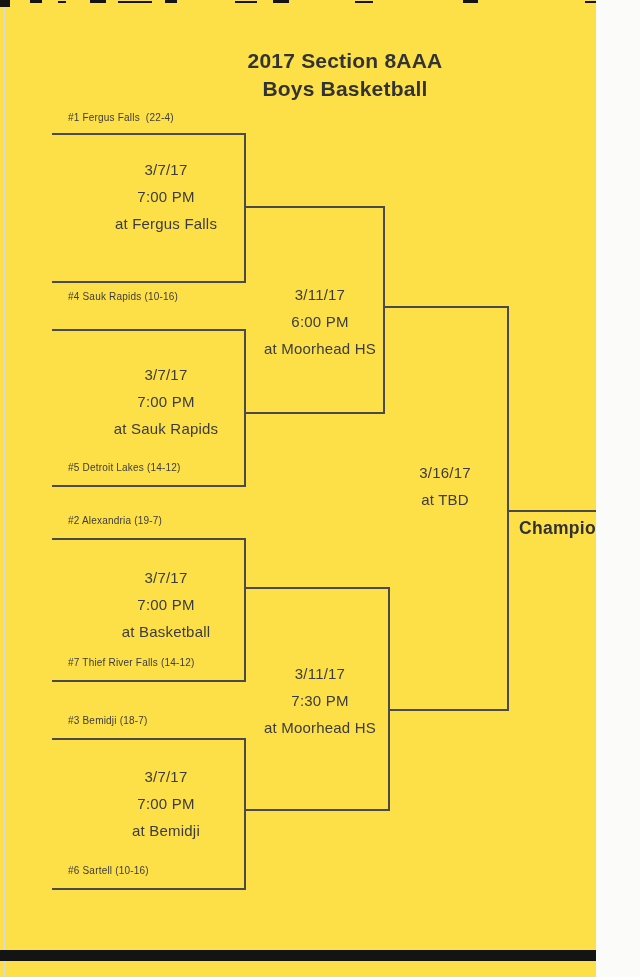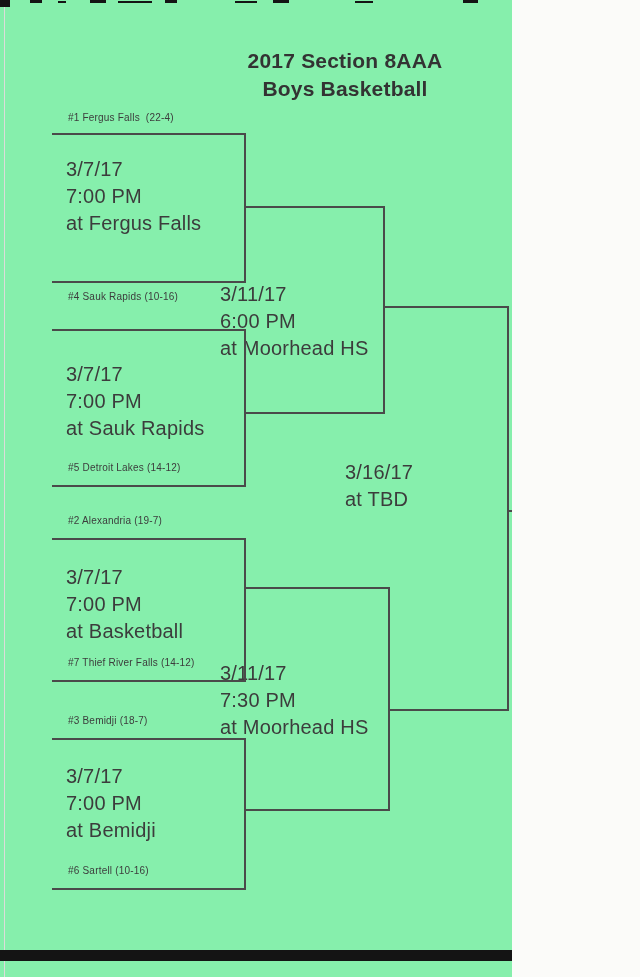--- a/index.html
+++ b/index.html
@@ -2,34 +2,34 @@
 <html><head>
 <meta charset="utf-8">
 <style>
   html,body{margin:0;padding:0}
   body{
     width:640px;height:977px;
     background:#fbfbf9;
     font-family:"Liberation Sans", sans-serif;
   }
   .page{
-    position:relative;width:512px;height:977px;
-    background:#86efac;color:#3f3f3f;overflow:hidden;
+    position:relative;width:596px;height:977px;
+    background:#fde047;color:#3f3f3f;overflow:hidden;
   }
   .title{
     position:absolute;left:110px;top:47px;width:470px;
     text-align:center;font-weight:bold;font-size:21px;line-height:28px;
     color:#333;letter-spacing:0.2px;
   }
   .team{
     position:absolute;left:68px;font-size:10px;white-space:pre;
     color:#3c3c3c;letter-spacing:0.2px;
   }
   .info{
-    position:absolute;text-align:left;font-size:20px;line-height:27px;
+    position:absolute;text-align:center;font-size:15px;line-height:27px;
     color:#3c3c3c;letter-spacing:0.2px;
   }
   .hline,.vline{position:absolute;background:#4a4a4a}
   .hline{height:2px}
   .vline{width:2px}
   .champion{
     position:absolute;left:519px;top:518px;
     font-size:17.5px;font-weight:bold;color:#323232;letter-spacing:0.3px;
   }
   .artifact{position:absolute;background:#141414}

